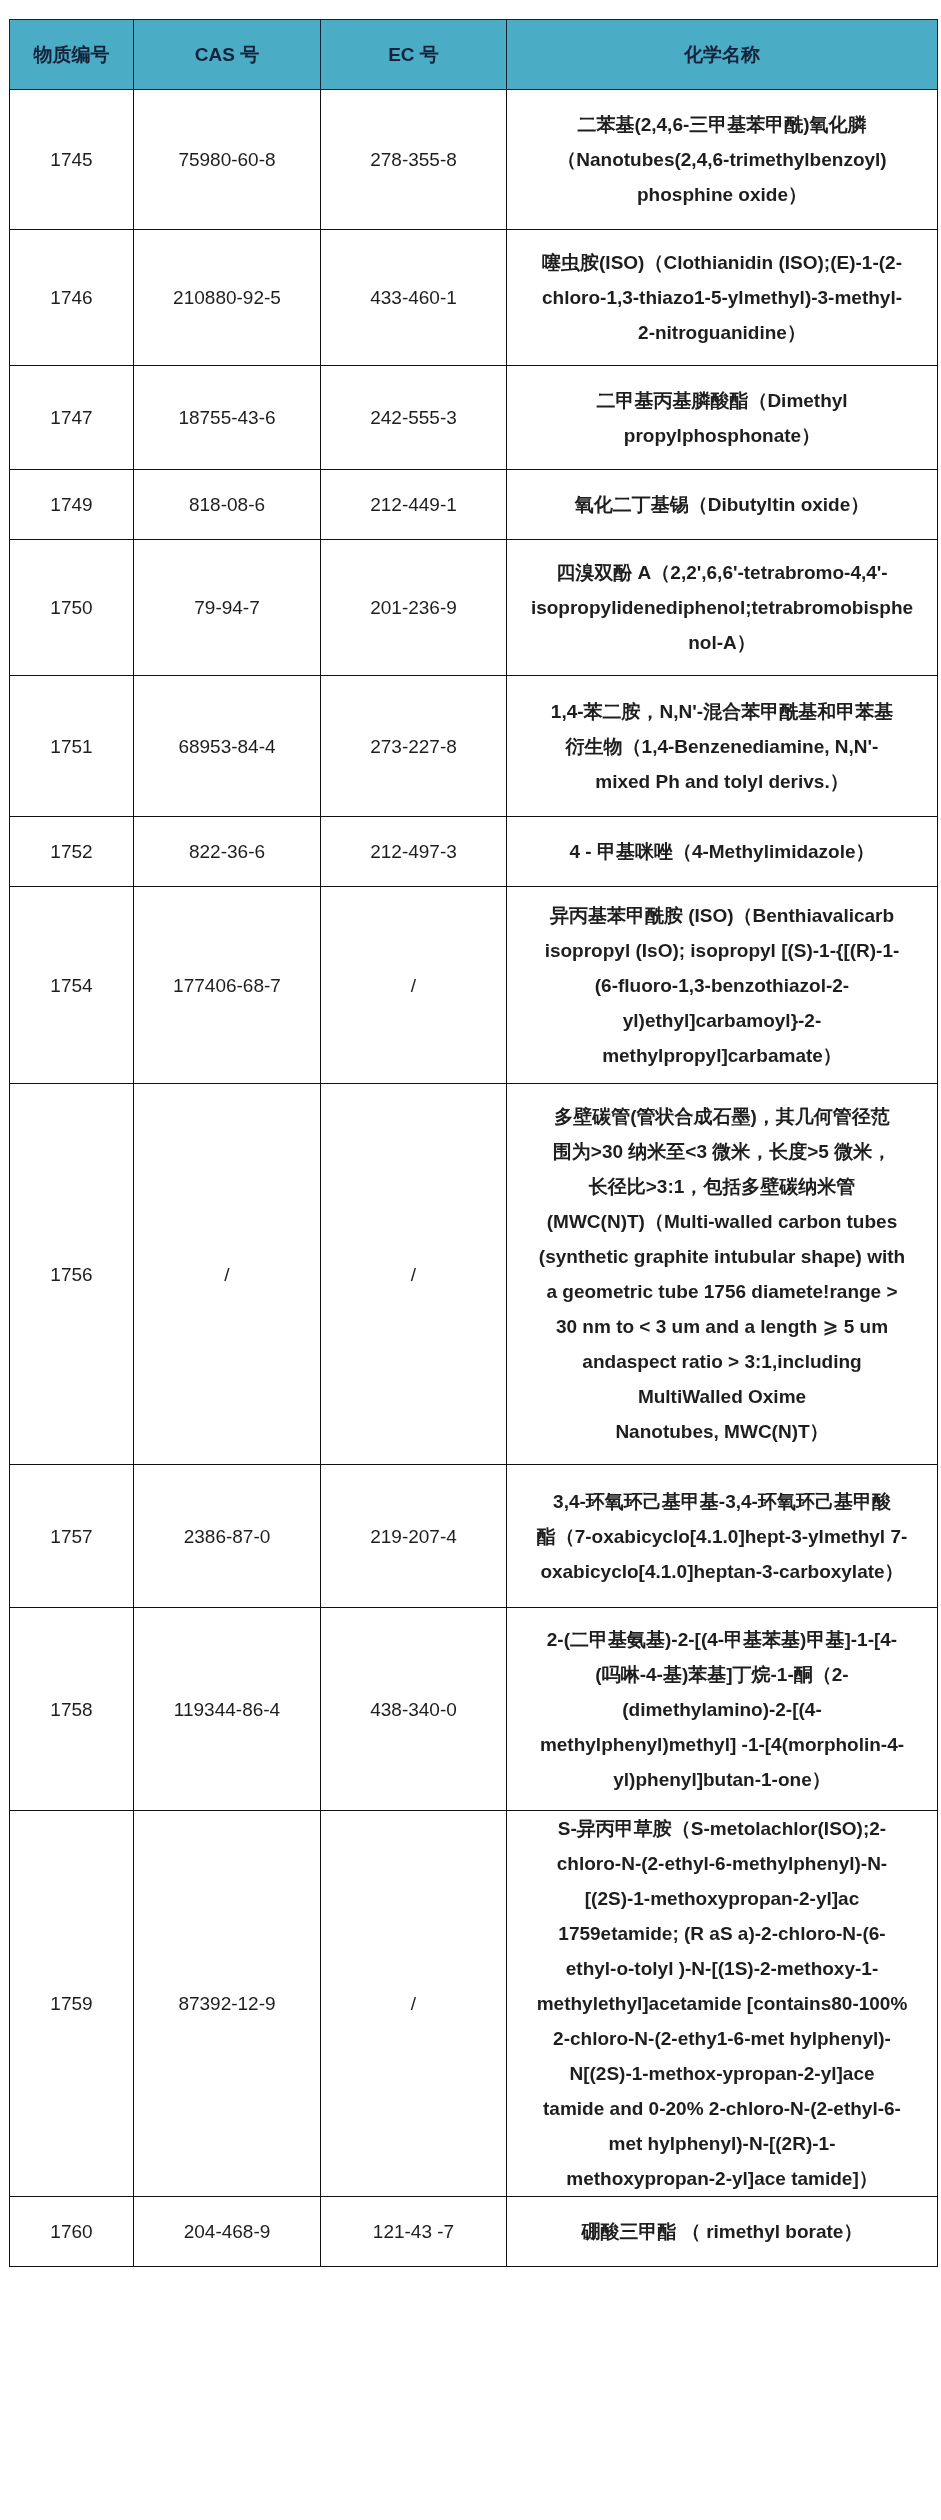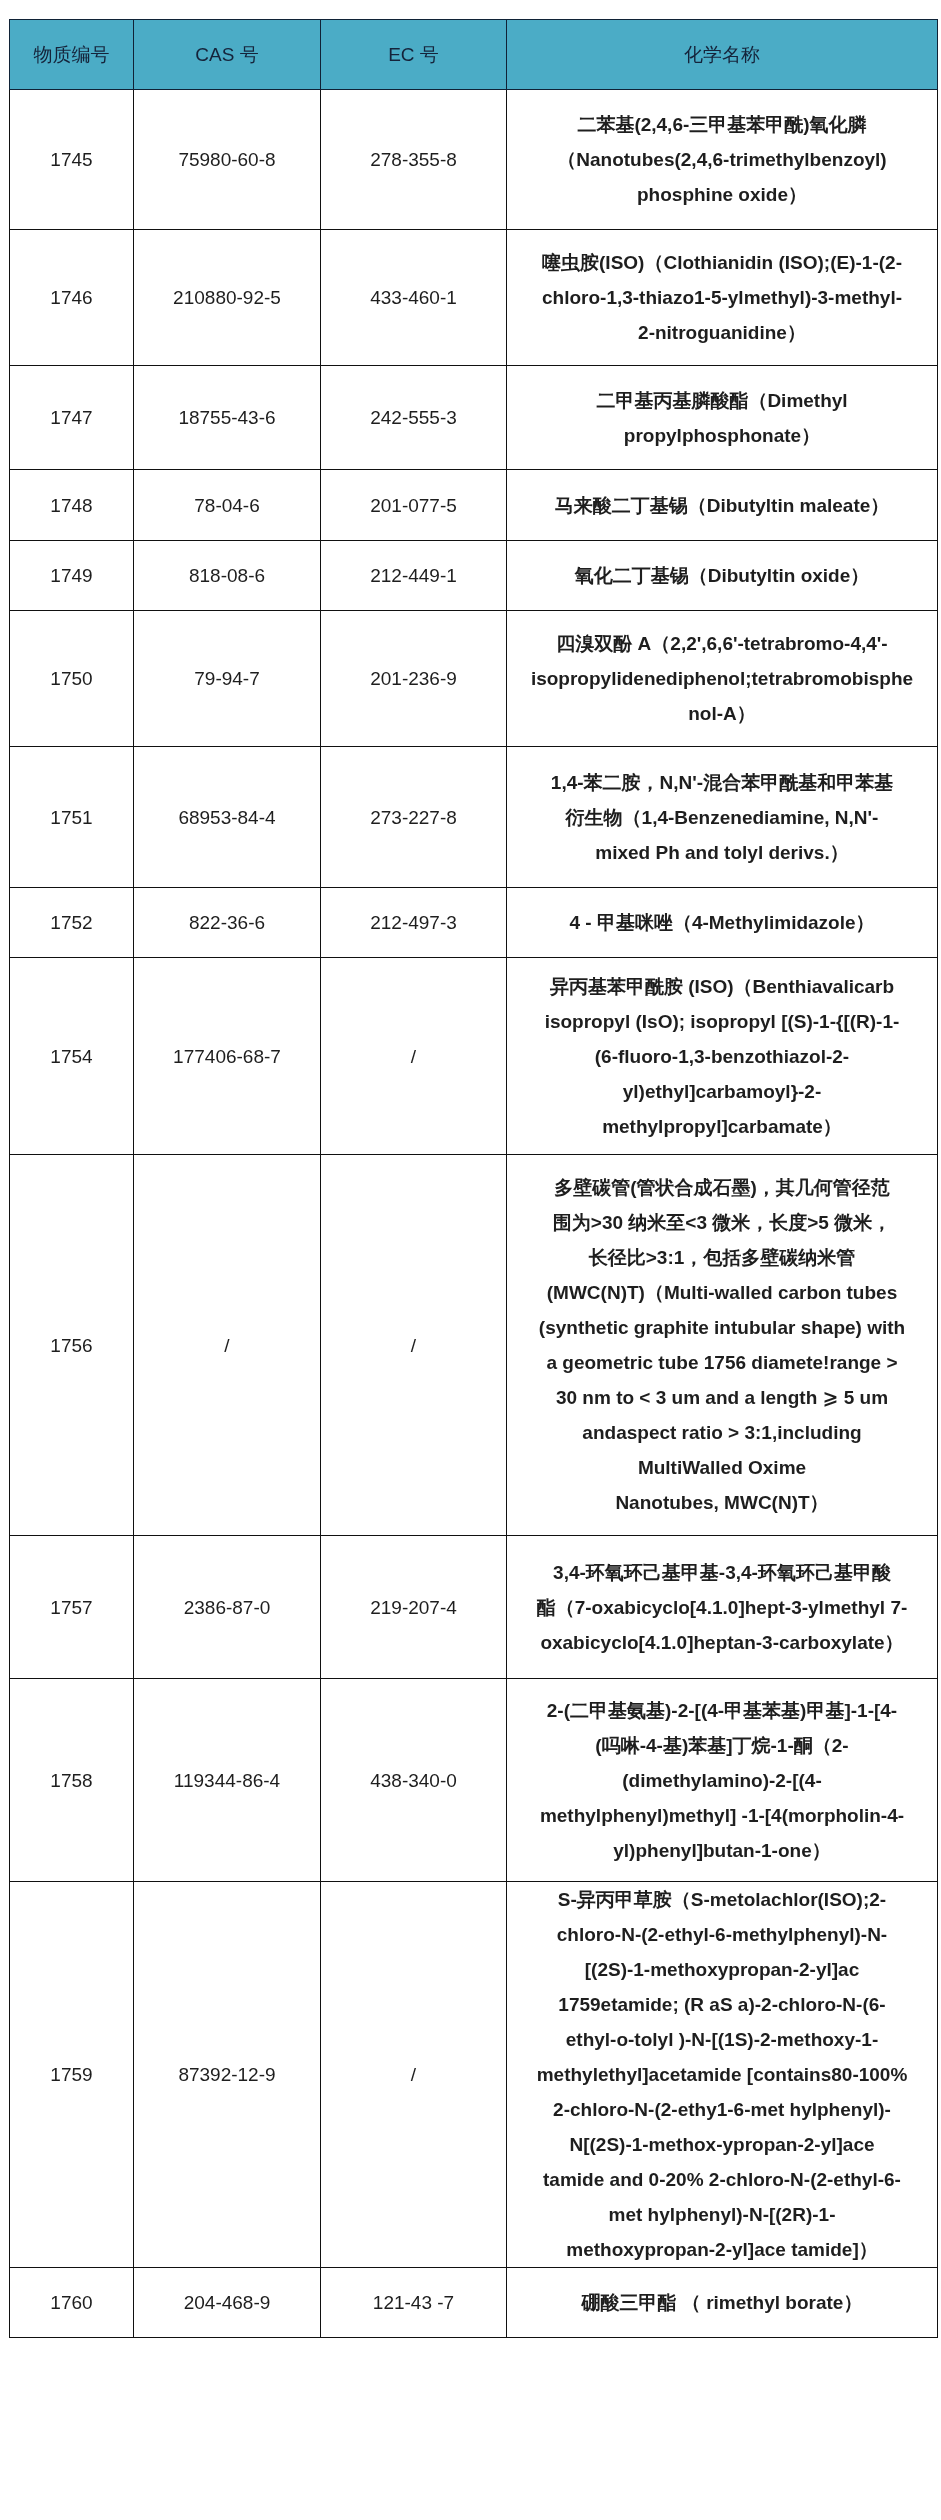--- a/index.html
+++ b/index.html
@@ -2,21 +2,21 @@
 <html><head>
 <meta charset="utf-8">
 <style>
   html, body { margin:0; padding:0; background:#ffffff; }
   body { width:941px; height:2520px; position:relative; overflow:hidden;
          font-family:"Liberation Sans", "DejaVu Sans", sans-serif; color:#1e1e1e; }
   table.sub { position:absolute; left:9px; top:19px; width:928px;
               border-collapse:collapse; table-layout:fixed; }
   table.sub td, table.sub th { border:1.5px solid #111; text-align:center; vertical-align:middle;
               padding:0 6px; font-size:19px; line-height:35px; }
-  table.sub th { background:#4bacc6; color:#15233a; font-weight:normal; font-size:19px;
+  table.sub th { background:#4bacc6; color:#15233a; font-weight:bold; font-size:19px;
               letter-spacing:0; border-color:#102236; }
   .c1 { width:124px; } .c2 { width:187px; } .c3 { width:186px; } .c4 { width:431px; }
   td.name { padding:0 8px;font-weight:bold; }
   .line { display:block; white-space:nowrap; }
 </style>
 </head>
 <body>
 
 <table class="sub">
   <colgroup>
@@ -54,28 +54,20 @@
           <span class="line">2-nitroguanidine）</span>
         </td>
       </tr>
       <tr style="height: 104px;">
         <td>1747</td>
         <td>18755-43-6</td>
         <td>242-555-3</td>
         <td class="name">
           <span class="line">二甲基丙基膦酸酯（Dimethyl</span>
           <span class="line">propylphosphonate）</span>
-        </td>
-      </tr>
-      <tr style="height: 71px;">
-        <td>1748</td>
-        <td>78-04-6</td>
-        <td>201-077-5</td>
-        <td class="name">
-          <span class="line">马来酸二丁基锡（Dibutyltin maleate）</span>
         </td>
       </tr>
       <tr style="height: 70px;">
         <td>1749</td>
         <td>818-08-6</td>
         <td>212-449-1</td>
         <td class="name">
           <span class="line">氧化二丁基锡（Dibutyltin oxide）</span>
         </td>
       </tr>

